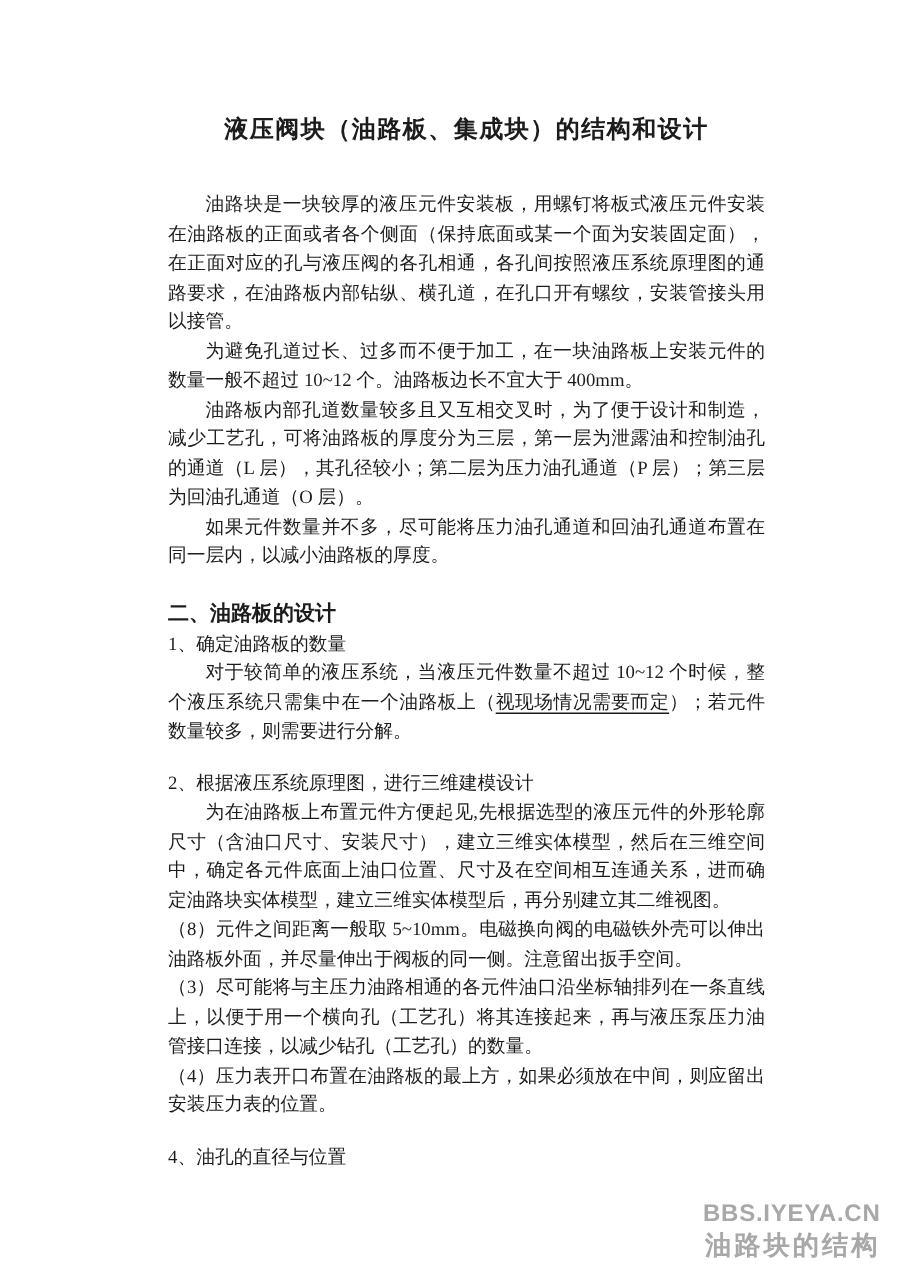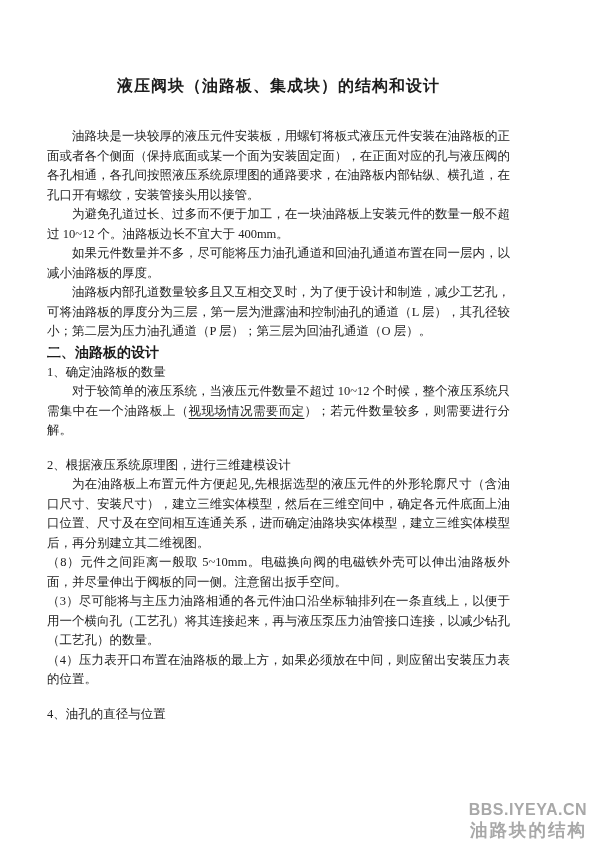--- a/index.html
+++ b/index.html
@@ -6,21 +6,21 @@
   body {
     width: 600px; height: 850px;
     background: #ffffff;
     color: #1c1c1c;
     font-family: "Liberation Serif", "DejaVu Serif", serif;
     position: relative;
     overflow: hidden;
   }
   .page {
     position: absolute; inset: 0;
-    padding: 76px 90px 0 47px;
+    padding: 76px 90px 0 112px;
     box-sizing: border-box;
     font-family: Liberation Serif, serif;
   }
   .doc-title {
     text-align: center;
     font-size: 16px;
     font-weight: bold;
     letter-spacing: 1px;
     margin: 0 0 30px 0;
     white-space: nowrap;
@@ -38,21 +38,21 @@
     margin: 0;
   }
   p.body-p {
     font-size: 12.5px;
     line-height: 19.5px;
     text-align: justify;
     margin: 0;
   }
   .indent { text-indent: 2em; }
   .mt-md { margin-top: 15px; }
-  .mt-lg { }
+  .mt-lg { margin-top: 18px; }
   .u-line { text-decoration: underline; text-underline-offset: 3px; }
   .watermark {
     position: absolute;
     right: 13px; bottom: 10px;
     text-align: right;
     color: #a8a8a8;
     font-family: "Liberation Sans", "DejaVu Sans", sans-serif;
     font-weight: bold;
     line-height: 1.15;
   }
@@ -61,22 +61,22 @@
 </style>
 </head>
 <body>
 
 <div class="page">
 
   <h1 class="doc-title">液压阀块（油路板、集成块）的结构和设计</h1>
 
   <p class="body-p indent">油路块是一块较厚的液压元件安装板，用螺钉将板式液压元件安装在油路板的正面或者各个侧面（保持底面或某一个面为安装固定面），在正面对应的孔与液压阀的各孔相通，各孔间按照液压系统原理图的通路要求，在油路板内部钻纵、横孔道，在孔口开有螺纹，安装管接头用以接管。</p>
   <p class="body-p indent">为避免孔道过长、过多而不便于加工，在一块油路板上安装元件的数量一般不超过 10~12 个。油路板边长不宜大于 400mm。</p>
+  <p class="body-p indent">油路板内部孔道数量较多且又互相交叉时，为了便于设计和制造，减少工艺孔，可将油路板的厚度分为三层，第一层为泄露油和控制油孔的通道（L 层），其孔径较小；第二层为压力油孔通道（P 层）；第三层为回油孔通道（O 层）。</p>
   <p class="body-p indent">如果元件数量并不多，尽可能将压力油孔通道和回油孔通道布置在同一层内，以减小油路板的厚度。</p>
-  <p class="body-p indent">油路板内部孔道数量较多且又互相交叉时，为了便于设计和制造，减少工艺孔，可将油路板的厚度分为三层，第一层为泄露油和控制油孔的通道（L 层），其孔径较小；第二层为压力油孔通道（P 层）；第三层为回油孔通道（O 层）。</p>
 
   <h2 class="h-major mt-lg">二、油路板的设计</h2>
 
   <h3 class="h-minor">1、确定油路板的数量</h3>
   <p class="body-p indent"><span>对于较简单的液压系统，当液压元件数量不超过 10~12 个时候，整个液压系统只需集中在一个油路板上（</span><span class="u-line">视现场情况需要而定</span><span>）；若元件数量较多，则需要进行分解。</span></p>
 
   <h3 class="h-minor mt-md">2、根据液压系统原理图，进行三维建模设计</h3>
   <p class="body-p indent">为在油路板上布置元件方便起见,先根据选型的液压元件的外形轮廓尺寸（含油口尺寸、安装尺寸），建立三维实体模型，然后在三维空间中，确定各元件底面上油口位置、尺寸及在空间相互连通关系，进而确定油路块实体模型，建立三维实体模型后，再分别建立其二维视图。</p>
 
   <p class="body-p">（8）元件之间距离一般取 5~10mm。电磁换向阀的电磁铁外壳可以伸出油路板外面，并尽量伸出于阀板的同一侧。注意留出扳手空间。</p>

